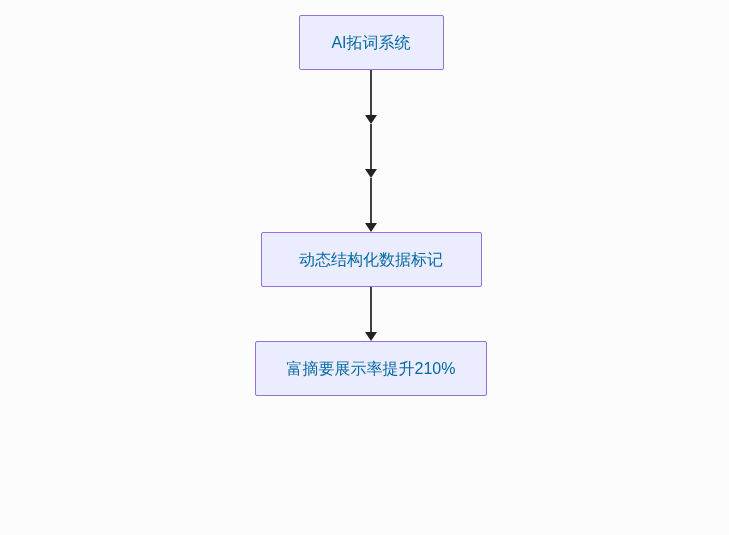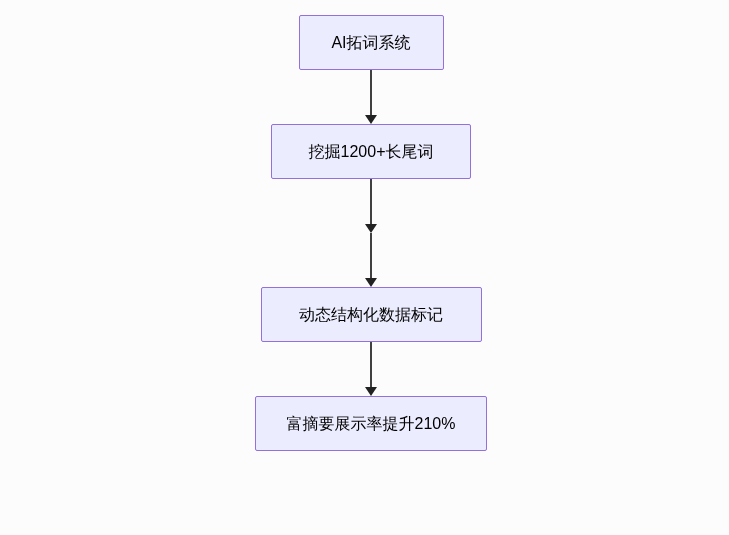--- a/index.html
+++ b/index.html
@@ -25,21 +25,21 @@
   }
   .node {
     box-sizing: border-box;
     height: 55px;
     background: #ECECFF;
     border: 1px solid #9370DB;
     border-radius: 2px;
     display: flex;
     align-items: center;
     justify-content: center;
-    color: #000000;
+    color: #0369a1;
     font-size: 16px;
     line-height: 1;
     white-space: nowrap;
   }
   .node-1 { width: 145px; }
   .node-2 { width: 200px; }
   .node-3 { width: 224px; }
   .node-4 { width: 221px; }
   .node-5 { width: 232px; }
   .edge {
@@ -69,23 +69,20 @@
 
   <div class="node node-1">
     <span>AI拓词系统</span>
   </div>
 
   <div class="edge">
     <div class="line"></div>
     <div class="arrowhead"></div>
   </div>
 
-  <div class="node node-2">
-    <span>挖掘1200+长尾词</span>
-  </div>
 
   <div class="edge">
     <div class="line"></div>
     <div class="arrowhead"></div>
   </div>
 
 
   <div class="edge">
     <div class="line"></div>
     <div class="arrowhead"></div>

